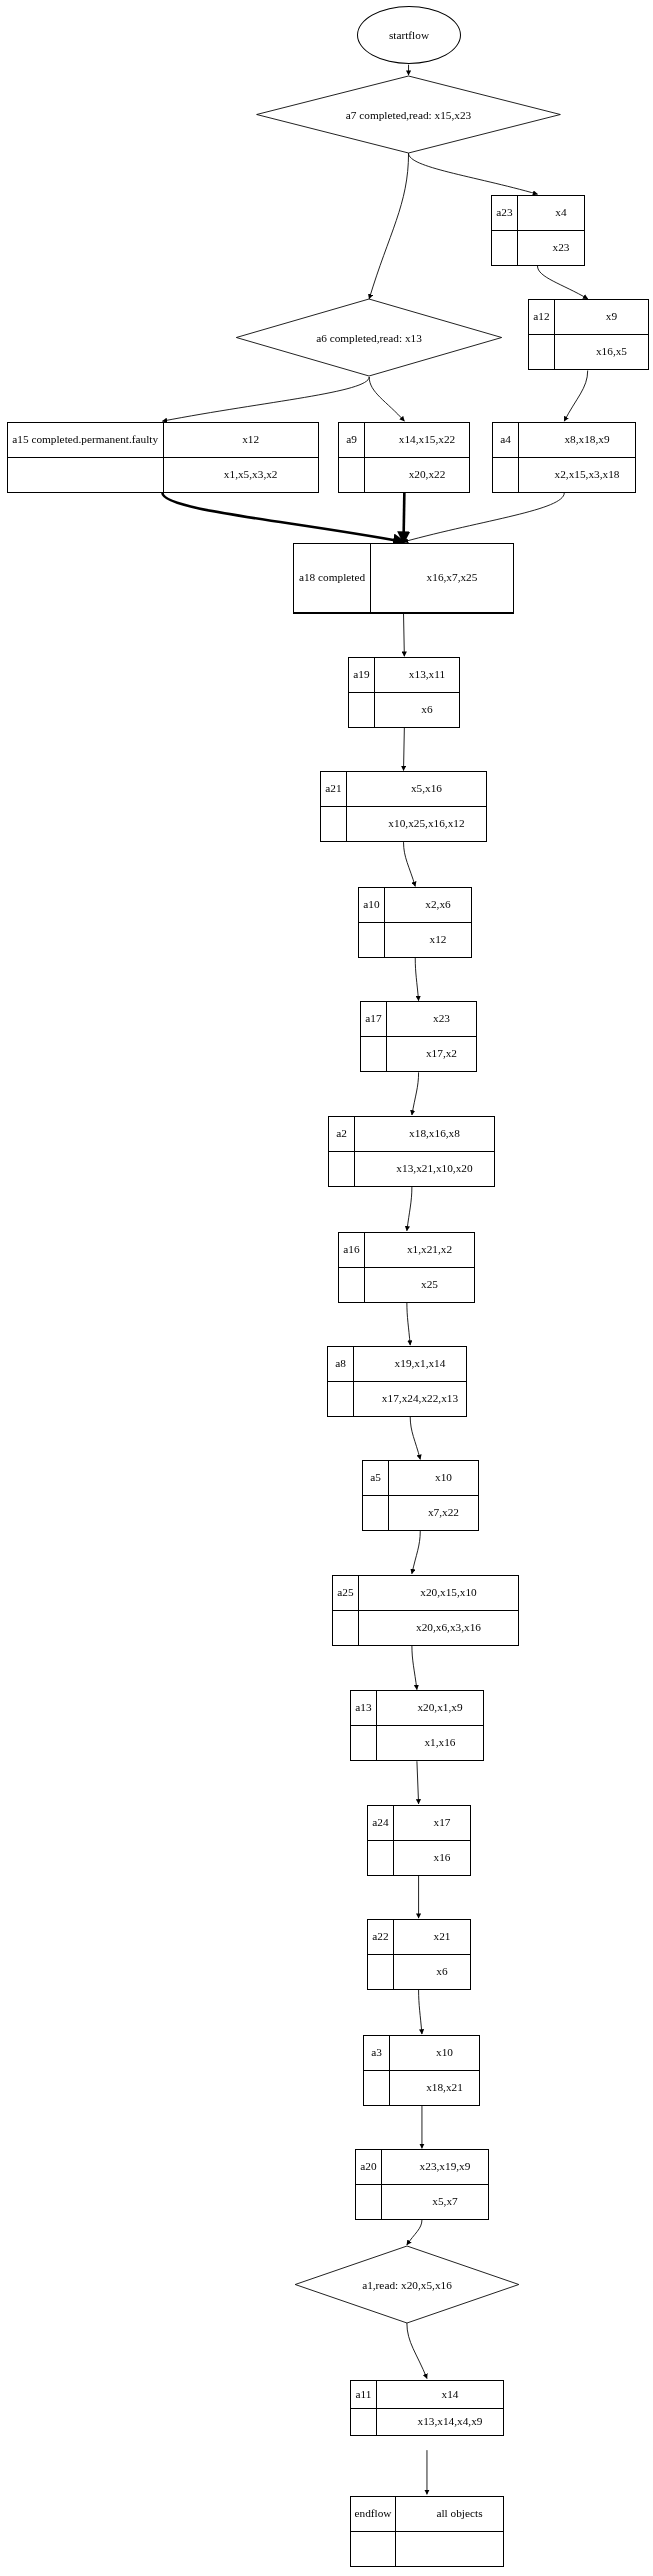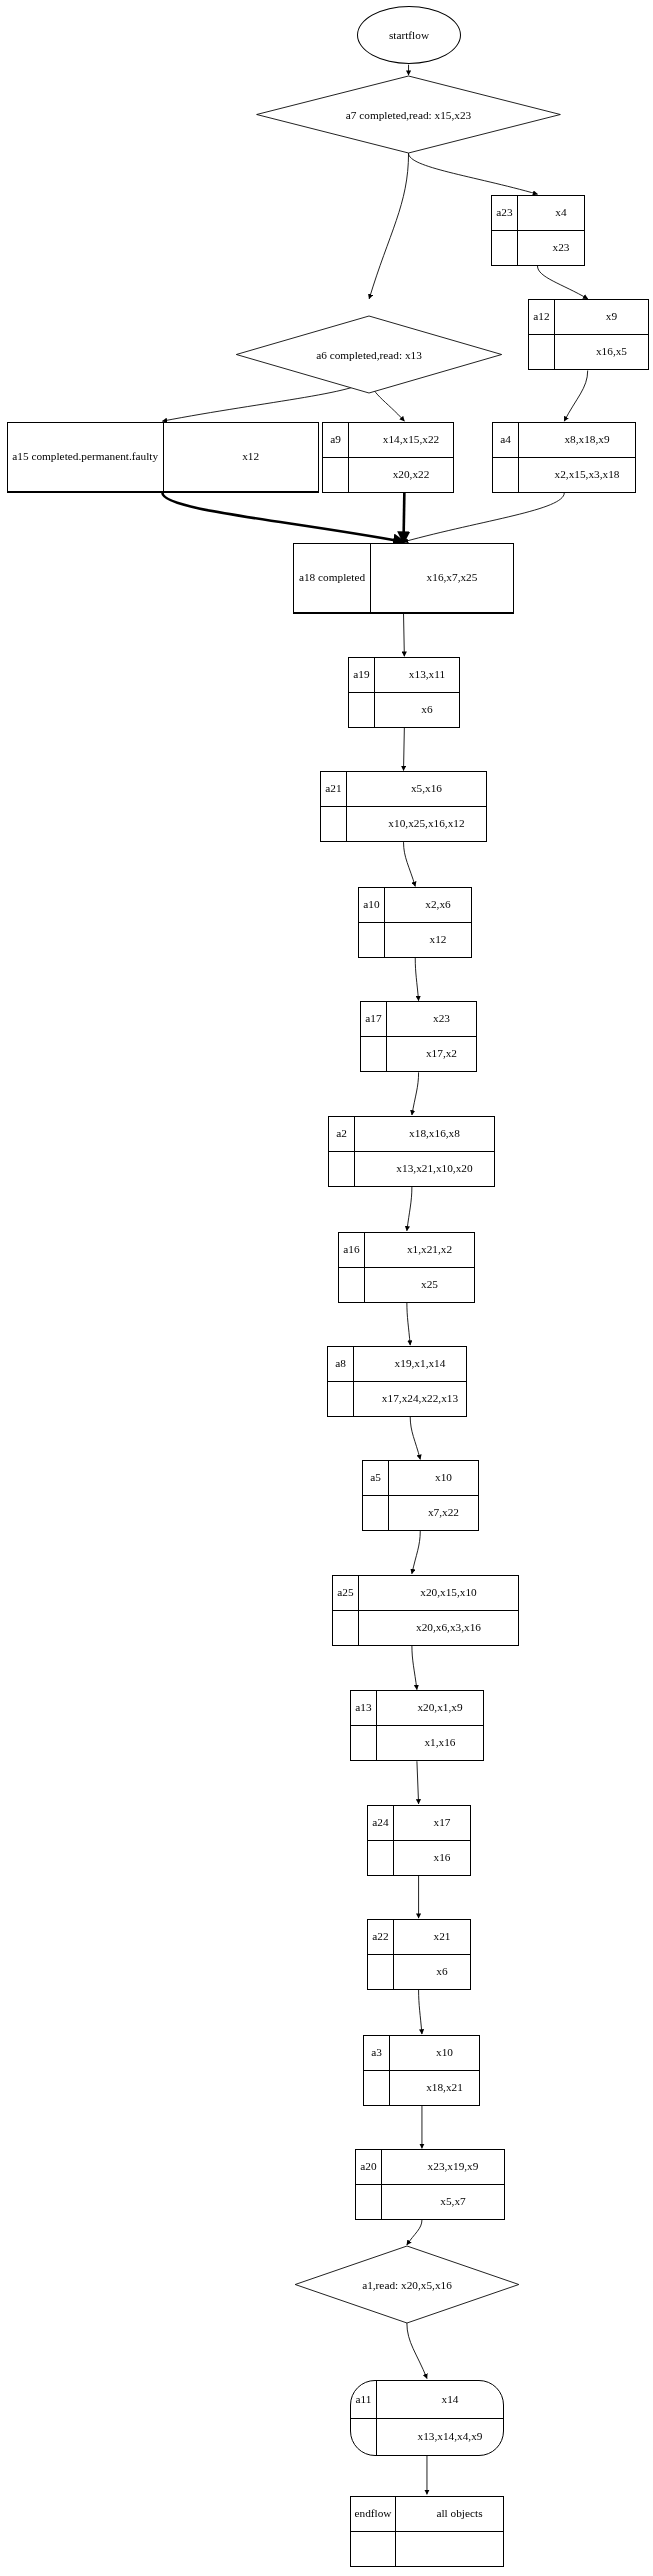--- a/index.html
+++ b/index.html
@@ -164,33 +164,37 @@
       <div class="node record" style="left: 528px; top: 299px; width: 121px; height: 71px;">
         <div class="rec-row top">
           <div class="rec-cell left" style="width:26px;flex:0 0 26px">a12</div>
        <div class="rec-cell" style="flex:1 1 auto">x9</div>
         </div>
         <div class="rec-row">
           <div class="rec-cell left" style="width:26px;flex:0 0 26px"></div>
        <div class="rec-cell" style="flex:1 1 auto">x16,x5</div>
         </div>
       </div>
-      <div class="node diamond-wrap" style="left: 236px; top: 316px; width: 266px; height: 77px;">
+      <div class="node diamond-wrap" style="left: 236px; top: 299px; width: 266px; height: 77px;">
         <svg width="266" height="77" viewBox="0 0 305.3615384615385 88.62">
          <polygon points="152.68076923076924,0 305.3615384615385,44.31 152.68076923076924,88.62 0,44.31" fill="#fff" stroke="#000" stroke-width="1"></polygon>
        </svg>
         <div class="diamond-label">a6 completed,read: x13</div>
       </div>
       <div class="node record" style="left: 6.7px; top: 422px; width: 312px; height: 71px;">
         <div class="rec-row top">
           <div class="rec-cell left" style="width:156px;flex:0 0 156px">a15 completed.permanent.faulty</div>
        <div class="rec-cell" style="flex:1 1 auto">x12</div>
         </div>
-      </div>
-      <div class="node record" style="left: 322px; top: 422px; width: 132px; height: 71px;">
+        <div class="rec-row">
+          <div class="rec-cell left" style="width:156px;flex:0 0 156px"></div>
+       <div class="rec-cell" style="flex:1 1 auto">x1,x5,x3,x2</div>
+        </div>
+      </div>
+      <div class="node record" style="left: 338px; top: 422px; width: 132px; height: 71px;">
         <div class="rec-row top">
           <div class="rec-cell left" style="width:26px;flex:0 0 26px">a9</div>
        <div class="rec-cell" style="flex:1 1 auto">x14,x15,x22</div>
         </div>
         <div class="rec-row">
           <div class="rec-cell left" style="width:26px;flex:0 0 26px"></div>
        <div class="rec-cell" style="flex:1 1 auto">x20,x22</div>
         </div>
       </div>
       <div class="node record" style="left: 492px; top: 422px; width: 144px; height: 71px;">
@@ -332,37 +336,37 @@
       <div class="node record" style="left: 363px; top: 2035px; width: 117px; height: 71px;">
         <div class="rec-row top">
           <div class="rec-cell left" style="width:26px;flex:0 0 26px">a3</div>
        <div class="rec-cell" style="flex:1 1 auto">x10</div>
         </div>
         <div class="rec-row">
           <div class="rec-cell left" style="width:26px;flex:0 0 26px"></div>
        <div class="rec-cell" style="flex:1 1 auto">x18,x21</div>
         </div>
       </div>
-      <div class="node record" style="left: 355px; top: 2149px; width: 150px; height: 71px;">
+      <div class="node record" style="left: 355px; top: 2149px; width: 134px; height: 71px;">
         <div class="rec-row top">
           <div class="rec-cell left" style="width:26px;flex:0 0 26px">a20</div>
        <div class="rec-cell" style="flex:1 1 auto">x23,x19,x9</div>
         </div>
         <div class="rec-row">
           <div class="rec-cell left" style="width:26px;flex:0 0 26px"></div>
        <div class="rec-cell" style="flex:1 1 auto">x5,x7</div>
         </div>
       </div>
       <div class="node diamond-wrap" style="left: 295px; top: 2246px; width: 224px; height: 77px;">
         <svg width="224" height="77" viewBox="0 0 257.34871794871793 88.62">
          <polygon points="128.67435897435897,0 257.34871794871793,44.31 128.67435897435897,88.62 0,44.31" fill="#fff" stroke="#000" stroke-width="1"></polygon>
        </svg>
         <div class="diamond-label">a1,read: x20,x5,x16</div>
       </div>
-      <div class="node record" style="left: 350px; top: 2380px; width: 154px; height: 76px; border-radius: 25px;">
+      <div class="node record" style="left: 350px; top: 2380px; width: 154px; height: 56px;">
         <div class="rec-row top">
           <div class="rec-cell left" style="width:26px;flex:0 0 26px">a11</div>
        <div class="rec-cell" style="flex:1 1 auto">x14</div>
         </div>
         <div class="rec-row">
           <div class="rec-cell left" style="width:26px;flex:0 0 26px"></div>
        <div class="rec-cell" style="flex:1 1 auto">x13,x14,x4,x9</div>
         </div>
       </div>
       <div class="node record" style="left: 350px; top: 2496px; width: 154px; height: 71px;">

